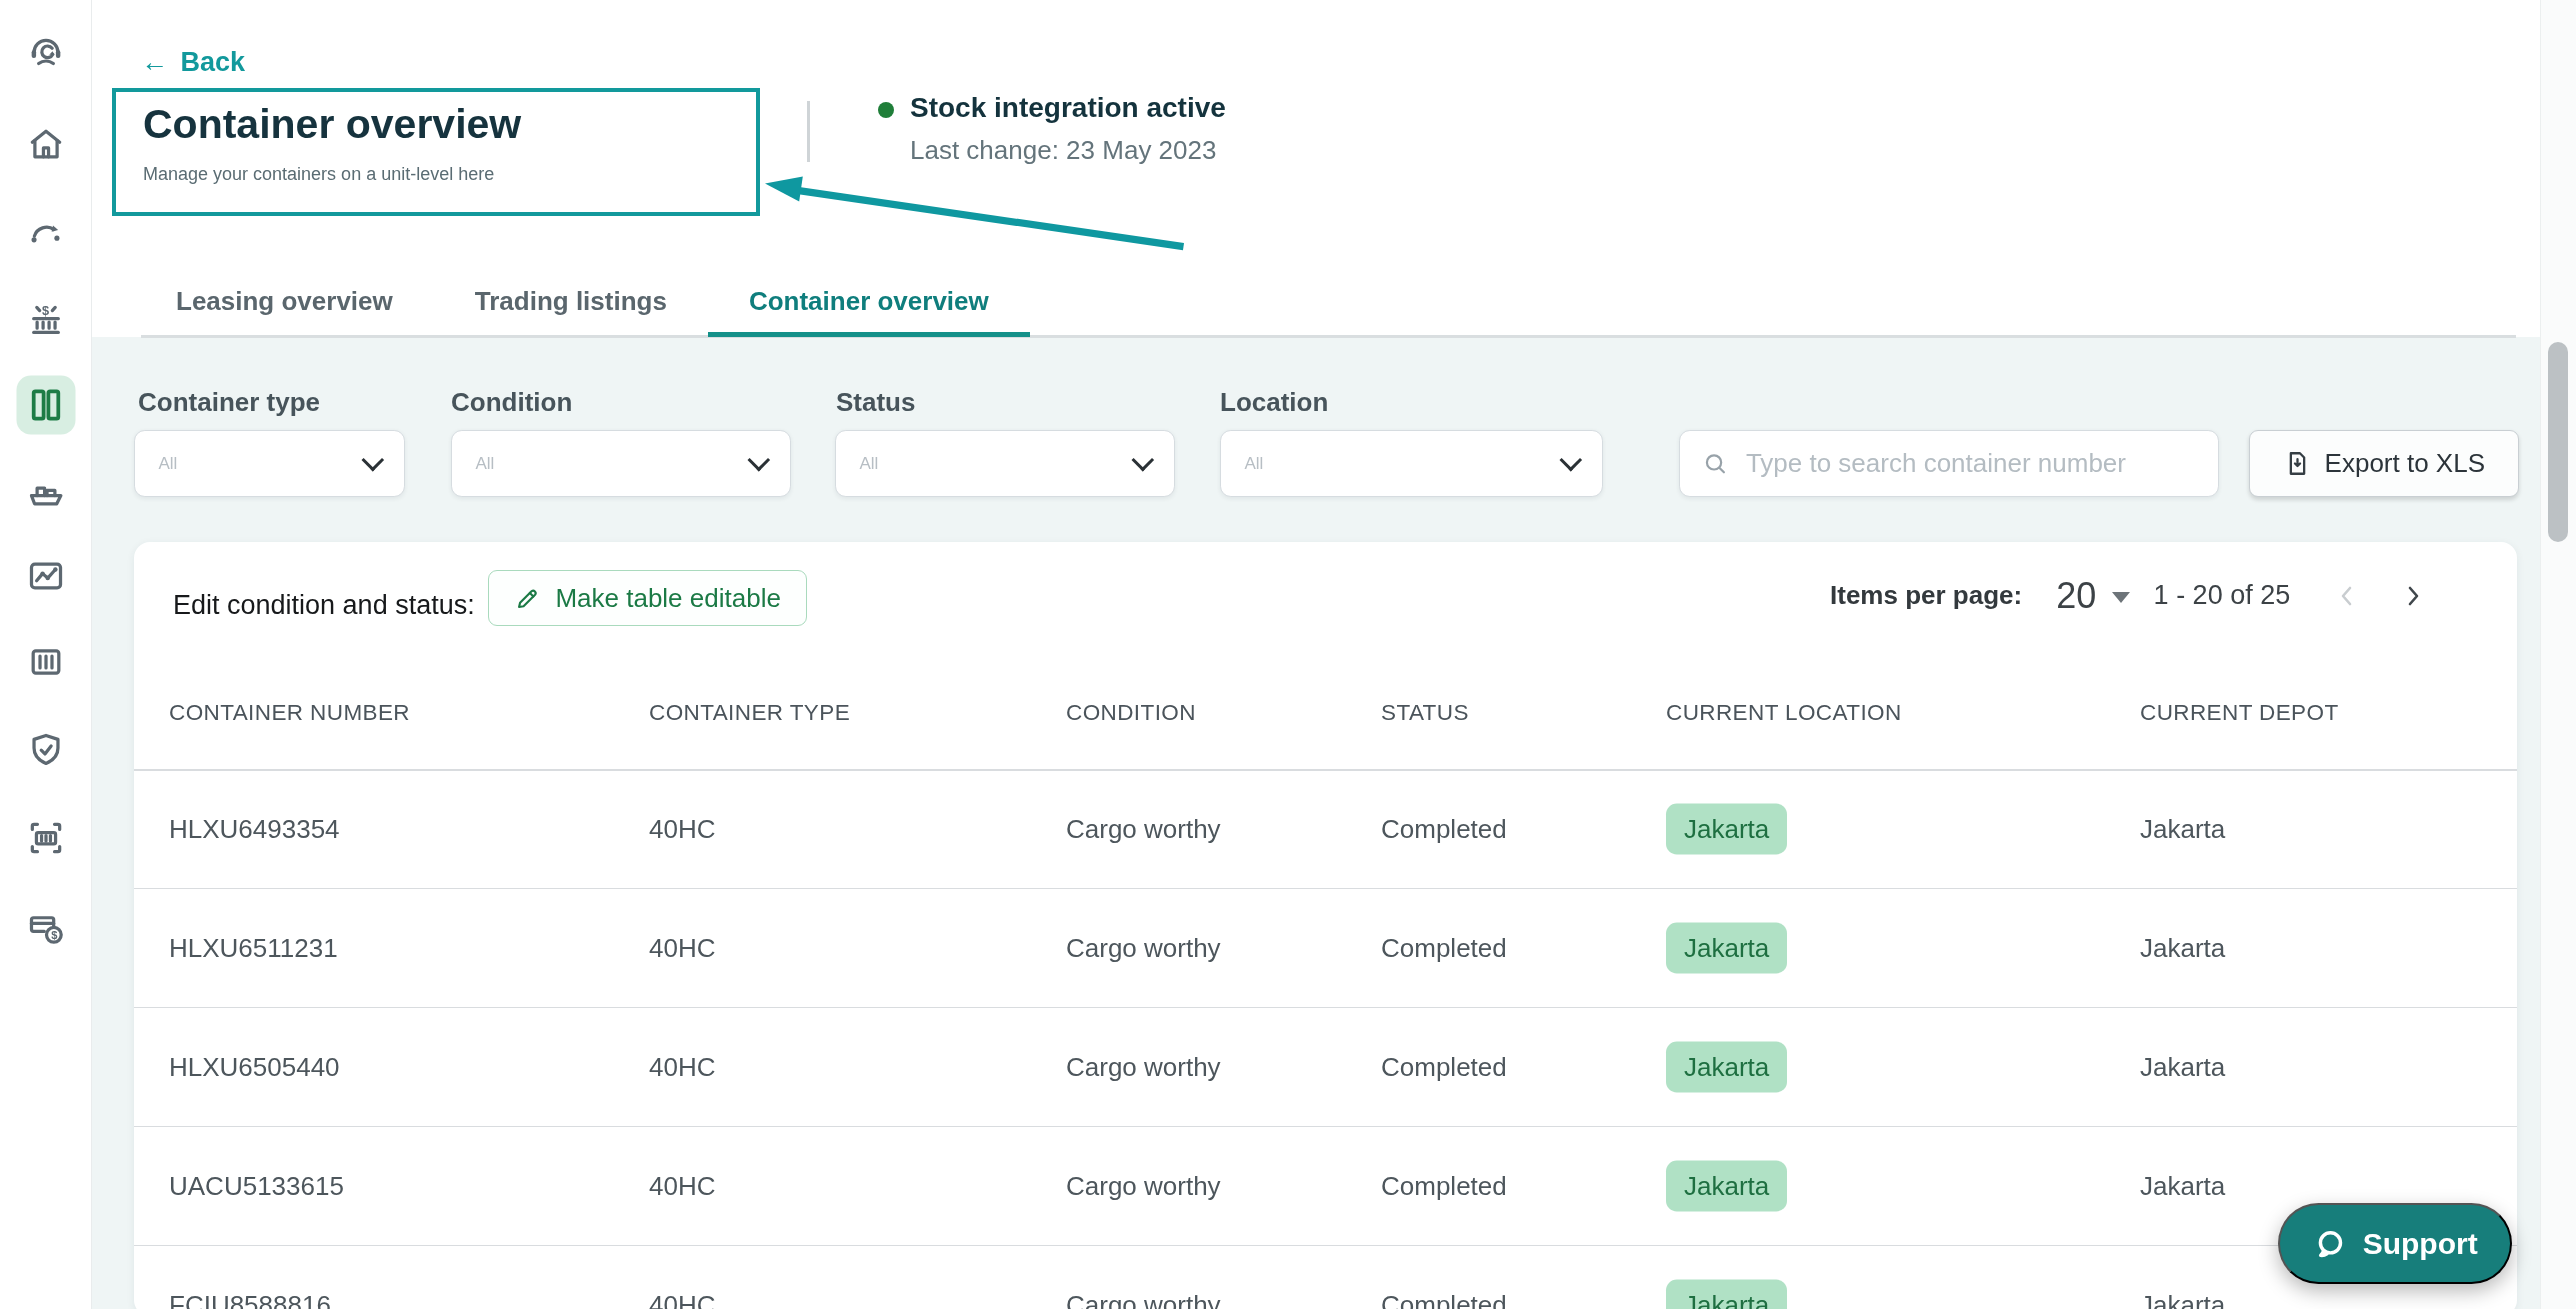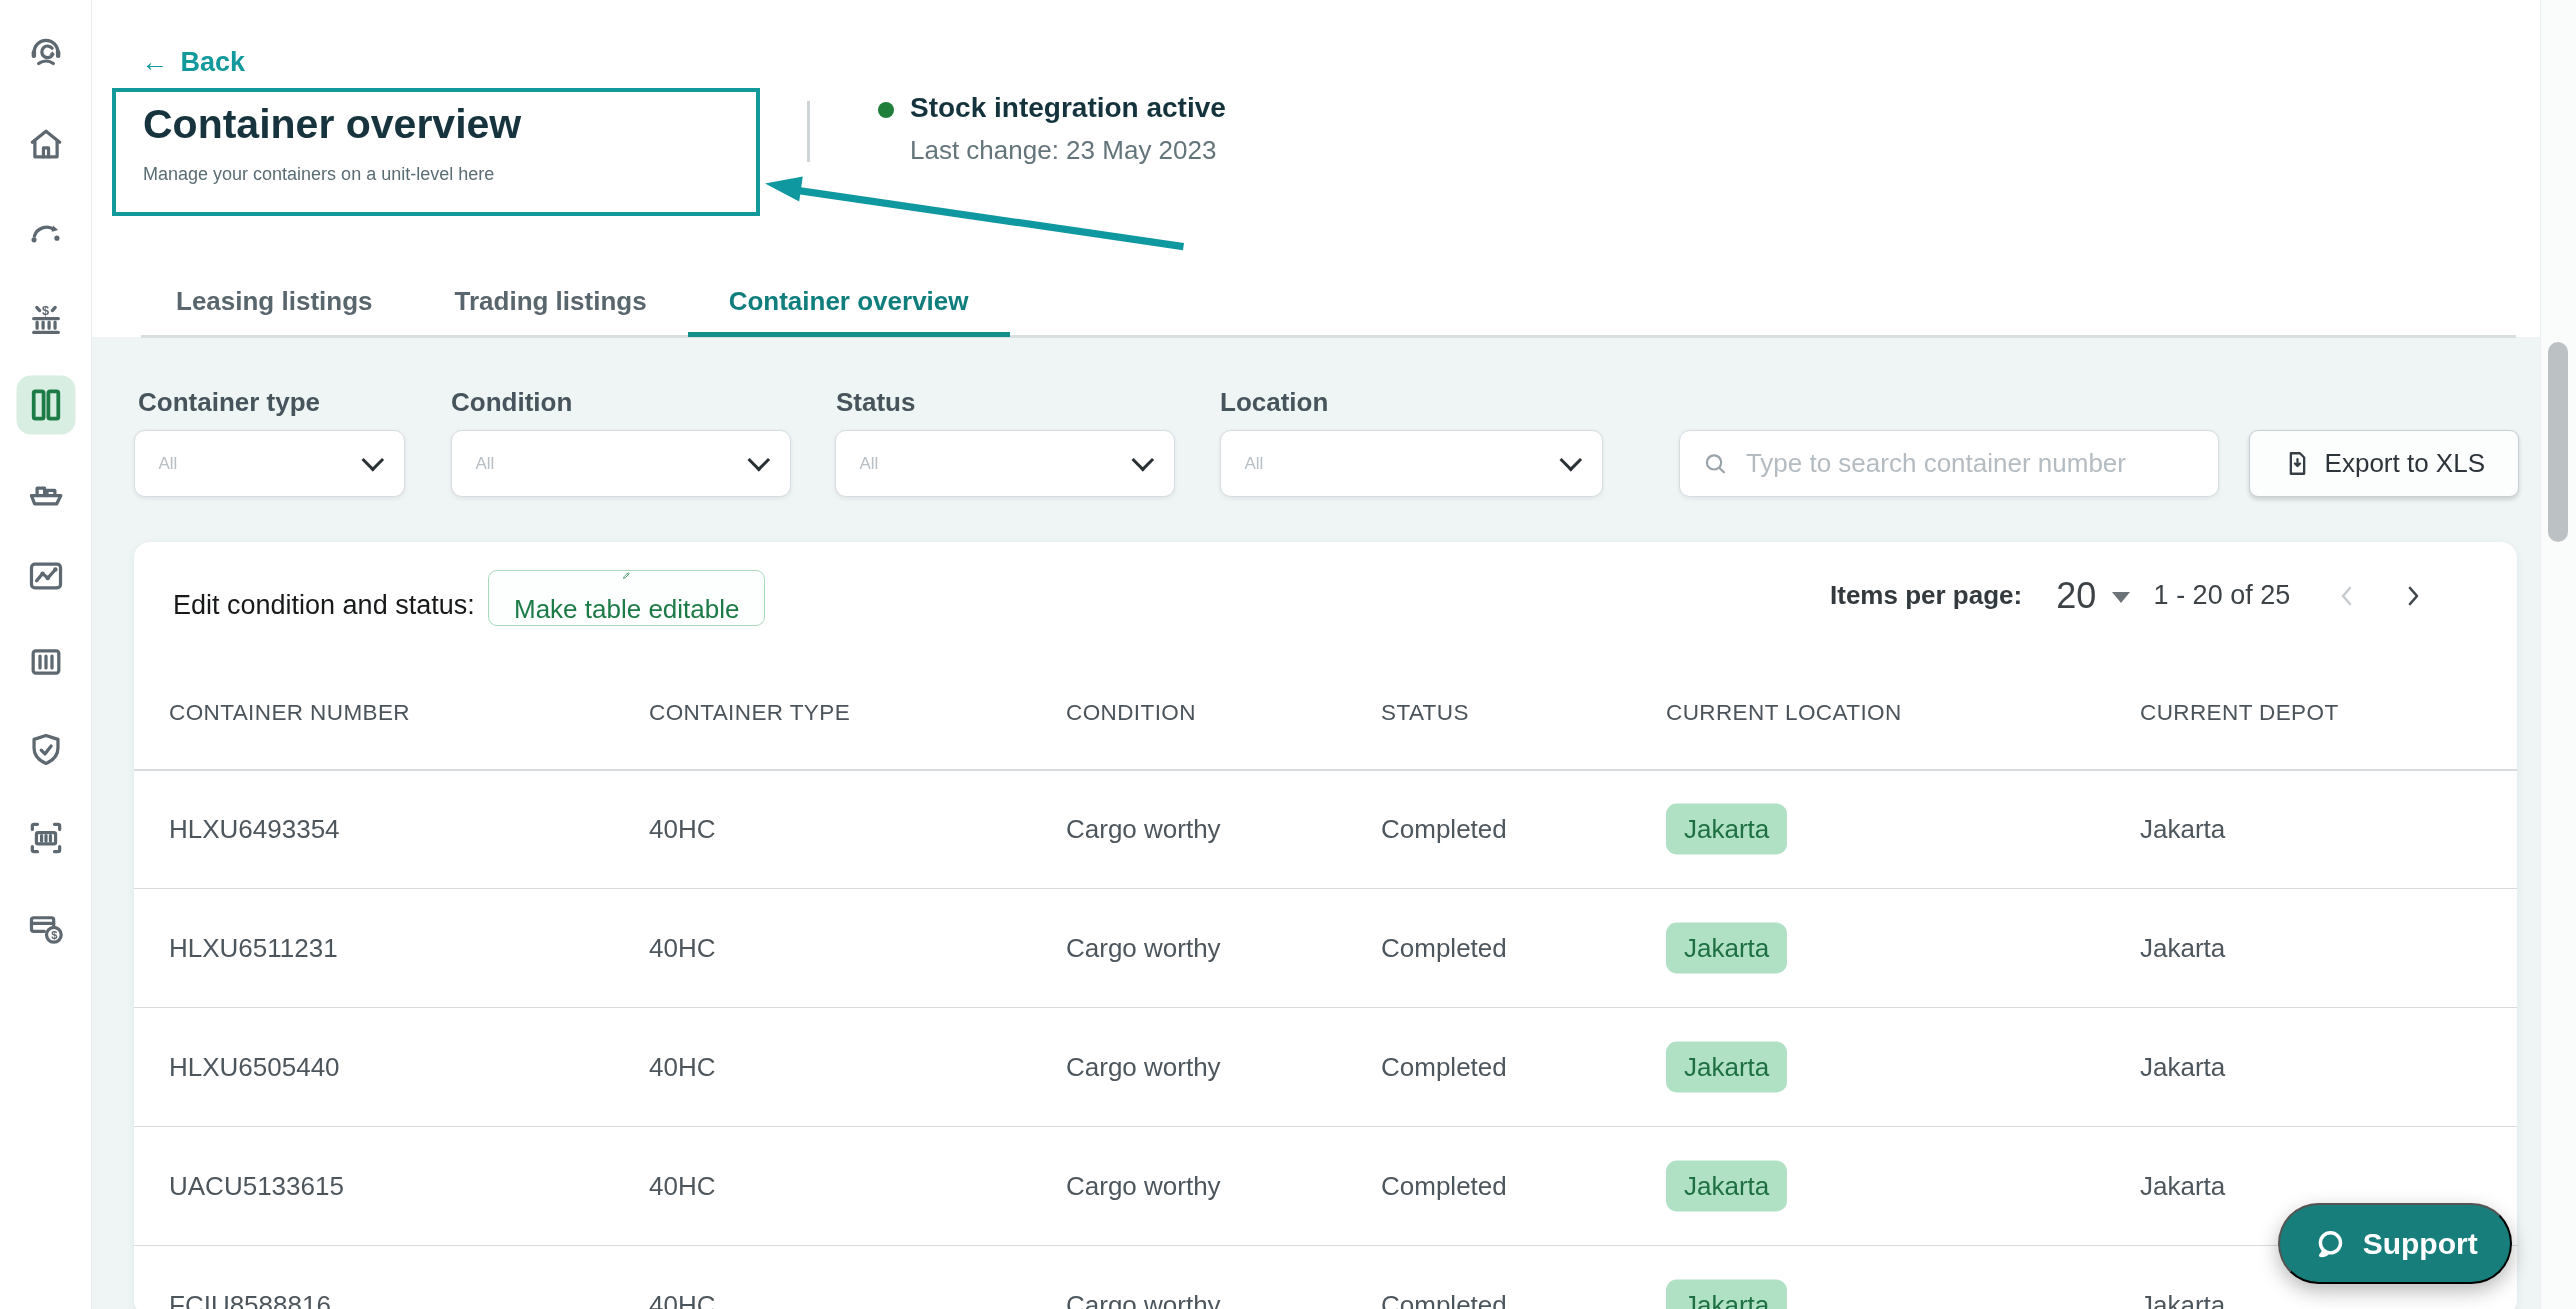--- a/index.html
+++ b/index.html
@@ -59,21 +59,21 @@
   .export-btn{position:absolute;left:2249px;top:430px;width:270px;height:67px;box-sizing:border-box;
               background:#fcfdfd;border:1.8px solid #c9cfd3;border-radius:9px;display:flex;align-items:center;
               justify-content:center;gap:12.6px;font-size:26px;color:#2c343a;box-shadow:0 2.7px 4.5px rgba(0,0,0,.14);}
 
   
   .card{position:absolute;left:134px;top:542px;width:2383px;height:774px;background:#fff;
         border-radius:16px;box-shadow:0 2.7px 9px rgba(30,50,70,.07);}
   .toolbar-label{position:absolute;left:39px;top:48px;font-size:27px;color:#17191b;white-space:nowrap;}
   .edit-btn{position:absolute;left:354px;top:28px;height:56px;box-sizing:border-box;padding:0 25px;
             border:1.8px solid #a9dabd;border-radius:9px;background:#fdfffe;display:flex;align-items:center;
-            gap:14.4px;font-size:26px;color:#1b7a45;white-space:nowrap;flex-direction:column;}
+            gap:14.4px;font-size:26px;color:#1b7a45;white-space:nowrap;}
   .pagination{position:absolute;left:1696px;top:32px;height:43px;display:flex;align-items:center;}
   .pg-label{font-size:26px;font-weight:700;color:#33393d;white-space:nowrap;}
   .pg-size{font-size:36px;color:#3c4246;margin-left:34px;}
   .pg-size-caret{width:0;height:0;border-left:9px solid transparent;border-right:9px solid transparent;
                  border-top:11.7px solid #6d7479;margin-left:16px;margin-top:3.6px;}
   .pg-range{font-size:27px;color:#3c4246;margin-left:23.4px;white-space:nowrap;}
   .pg-chev{margin-left:41px;display:flex;align-items:center;}
   .th{position:absolute;top:158px;font-size:22.5px;letter-spacing:0.4px;color:#4b545b;white-space:nowrap;}
   .head-sep{position:absolute;left:0;top:227px;width:100%;height:1.8px;background:#d9dcdf;}
   .table-body{position:absolute;left:0;top:228px;width:100%;}
@@ -197,21 +197,21 @@
   <div class="status-title">Stock integration active</div>
   <div class="status-sub">Last change: 23 May 2023</div>
 
   <svg class="arrow-annotation" width="450" height="90" viewBox="0 0 500 100">
     <line x1="475" y1="84" x2="42" y2="21" stroke="#0f98a0" stroke-width="8"></line>
     <polygon points="10,14 48,34 52,6" fill="#0f98a0"></polygon>
   </svg>
 
   <div class="tabline"></div>
   <div class="tabs">
-    <div class="tab">Leasing listings</div>
+    <div class="tab">Leasing overview</div>
     <div class="tab">Trading listings</div>
     <div class="tab active">Container overview</div>
   </div>
 
   <div class="f-label" style="left:138px">Container type</div>
   <div class="f-label" style="left:451px">Condition</div>
   <div class="f-label" style="left:836px">Status</div>
   <div class="f-label" style="left:1220px">Location</div>
 
   <div class="dropdown" style="left:134px;width:271px">

